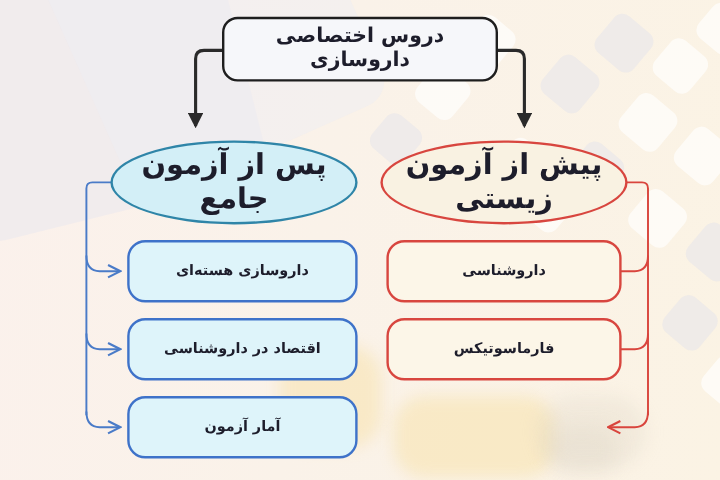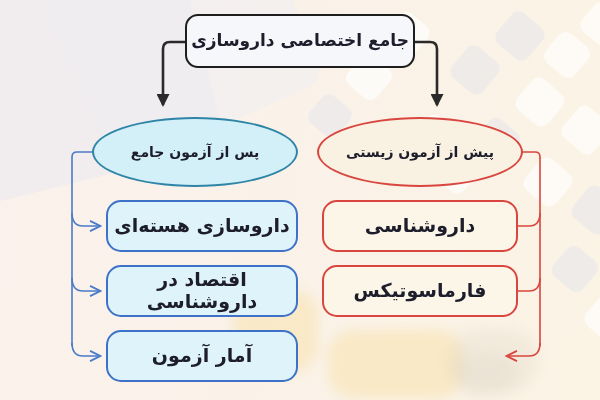--- a/index.html
+++ b/index.html
@@ -22,24 +22,24 @@
   
   svg.wires{position:absolute;left:0;top:0;z-index:1;}
   
   .node{
     position:absolute;display:flex;align-items:center;justify-content:center;
     text-align:center;font-weight:bold;color:#1d1d2b;z-index:2;direction:rtl;
     box-sizing:border-box;line-height:1.15;
   }
   .title-box{left:185px;top:14px;width:230px;height:54px;background:#f6f7fa;
     border:2.5px solid #1e1e1e;border-radius:13px;font-size:17px;}
-  .ellipse{width:206px;height:70px;border-radius:50%;font-size:14px;}
+  .ellipse{width:206px;height:70px;border-radius:50%;font-size:24px;}
   .ellipse.post{left:92px;top:117px;background:#d3eff7;border:2px solid #2f85a8;}
   .ellipse.pre{left:317px;top:117px;background:#f9f2e2;border:2px solid #d8463f;}
-  .item{height:52px;border-radius:15px;font-size:19px;}
+  .item{height:52px;border-radius:15px;font-size:12px;}
   .item.blue{left:106px;width:192px;background:#def4fa;border:2px solid #3e72c9;}
   .item.red{left:322px;width:196px;background:#fcf6e8;border:2px solid #d8463f;}
   .r1{top:200px}.r2{top:265px}.r3{top:330px}
 </style>
 </head>
 <body>
 
 <div class="stage">
 
   <div class="sheet s1"></div>
@@ -95,21 +95,21 @@
     </g>
 
     <g stroke="#d9453d" stroke-width="1.6" fill="none">
       <path d="M520 152 L535 152 Q540 152 540 157 L540 346"></path>
       <path d="M540 213 Q540 226 529 226 L508 226" marker-end="url(#mRed)"></path>
       <path d="M540 278 Q540 291 529 291 L508 291" marker-end="url(#mRed)"></path>
       <path d="M540 343 Q540 356 529 356 L508 356" marker-end="url(#mRed)"></path>
     </g>
   </svg>
 
-  <div class="node title-box" dir="rtl">جامع اختصاصی داروسازی</div>
+  <div class="node title-box" dir="rtl">دروس اختصاصی داروسازی</div>
 
   <div class="node ellipse post" dir="rtl">پس از آزمون جامع</div>
   <div class="node ellipse pre" dir="rtl">پیش از آزمون زیستی</div>
 
   <div class="node item blue r1" dir="rtl">داروسازی هسته‌ای</div>
   <div class="node item blue r2" dir="rtl">اقتصاد در داروشناسی</div>
   <div class="node item blue r3" dir="rtl">آمار آزمون</div>
 
   <div class="node item red r1" dir="rtl">داروشناسی</div>
   <div class="node item red r2" dir="rtl">فارماسوتیکس</div>

